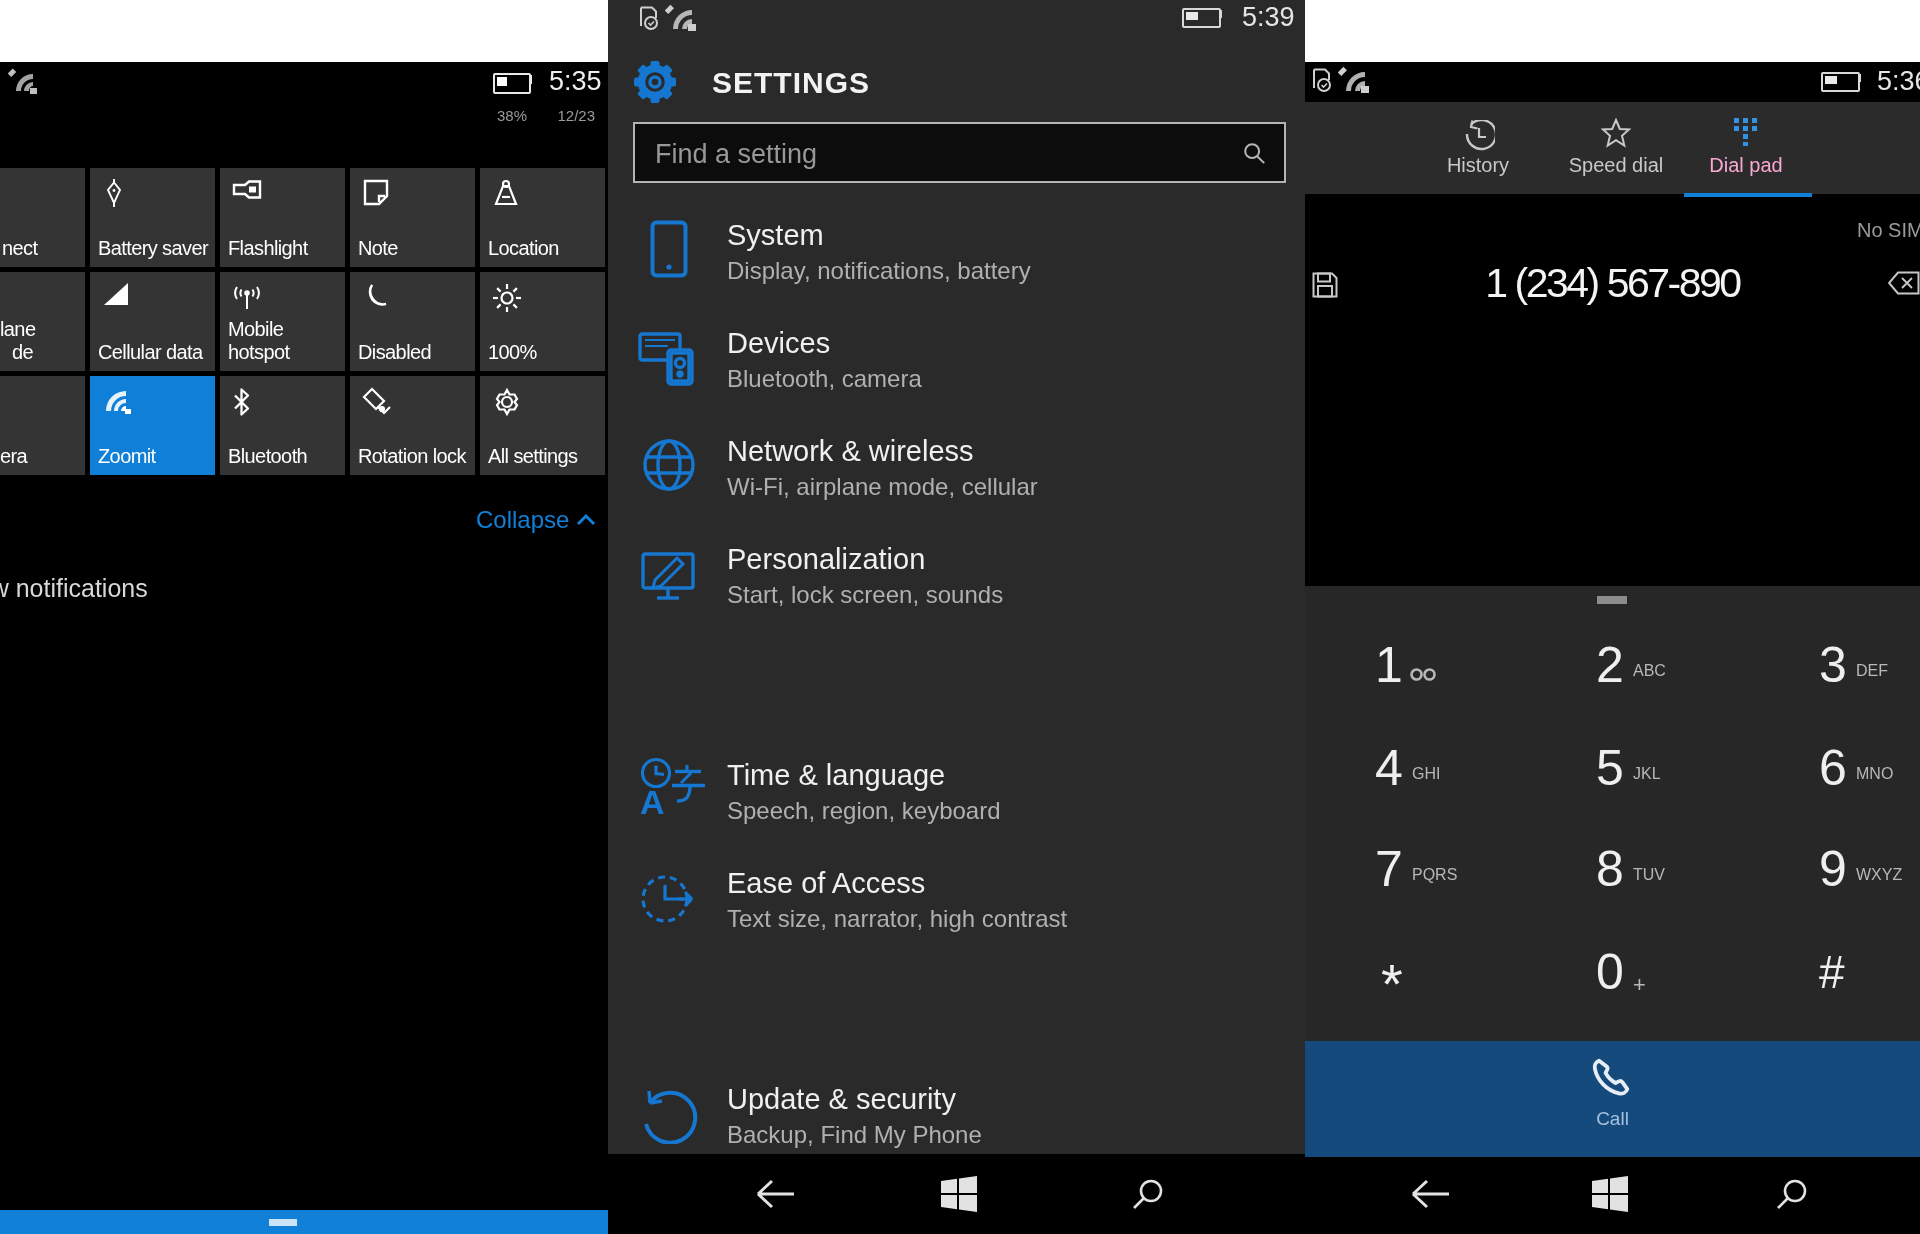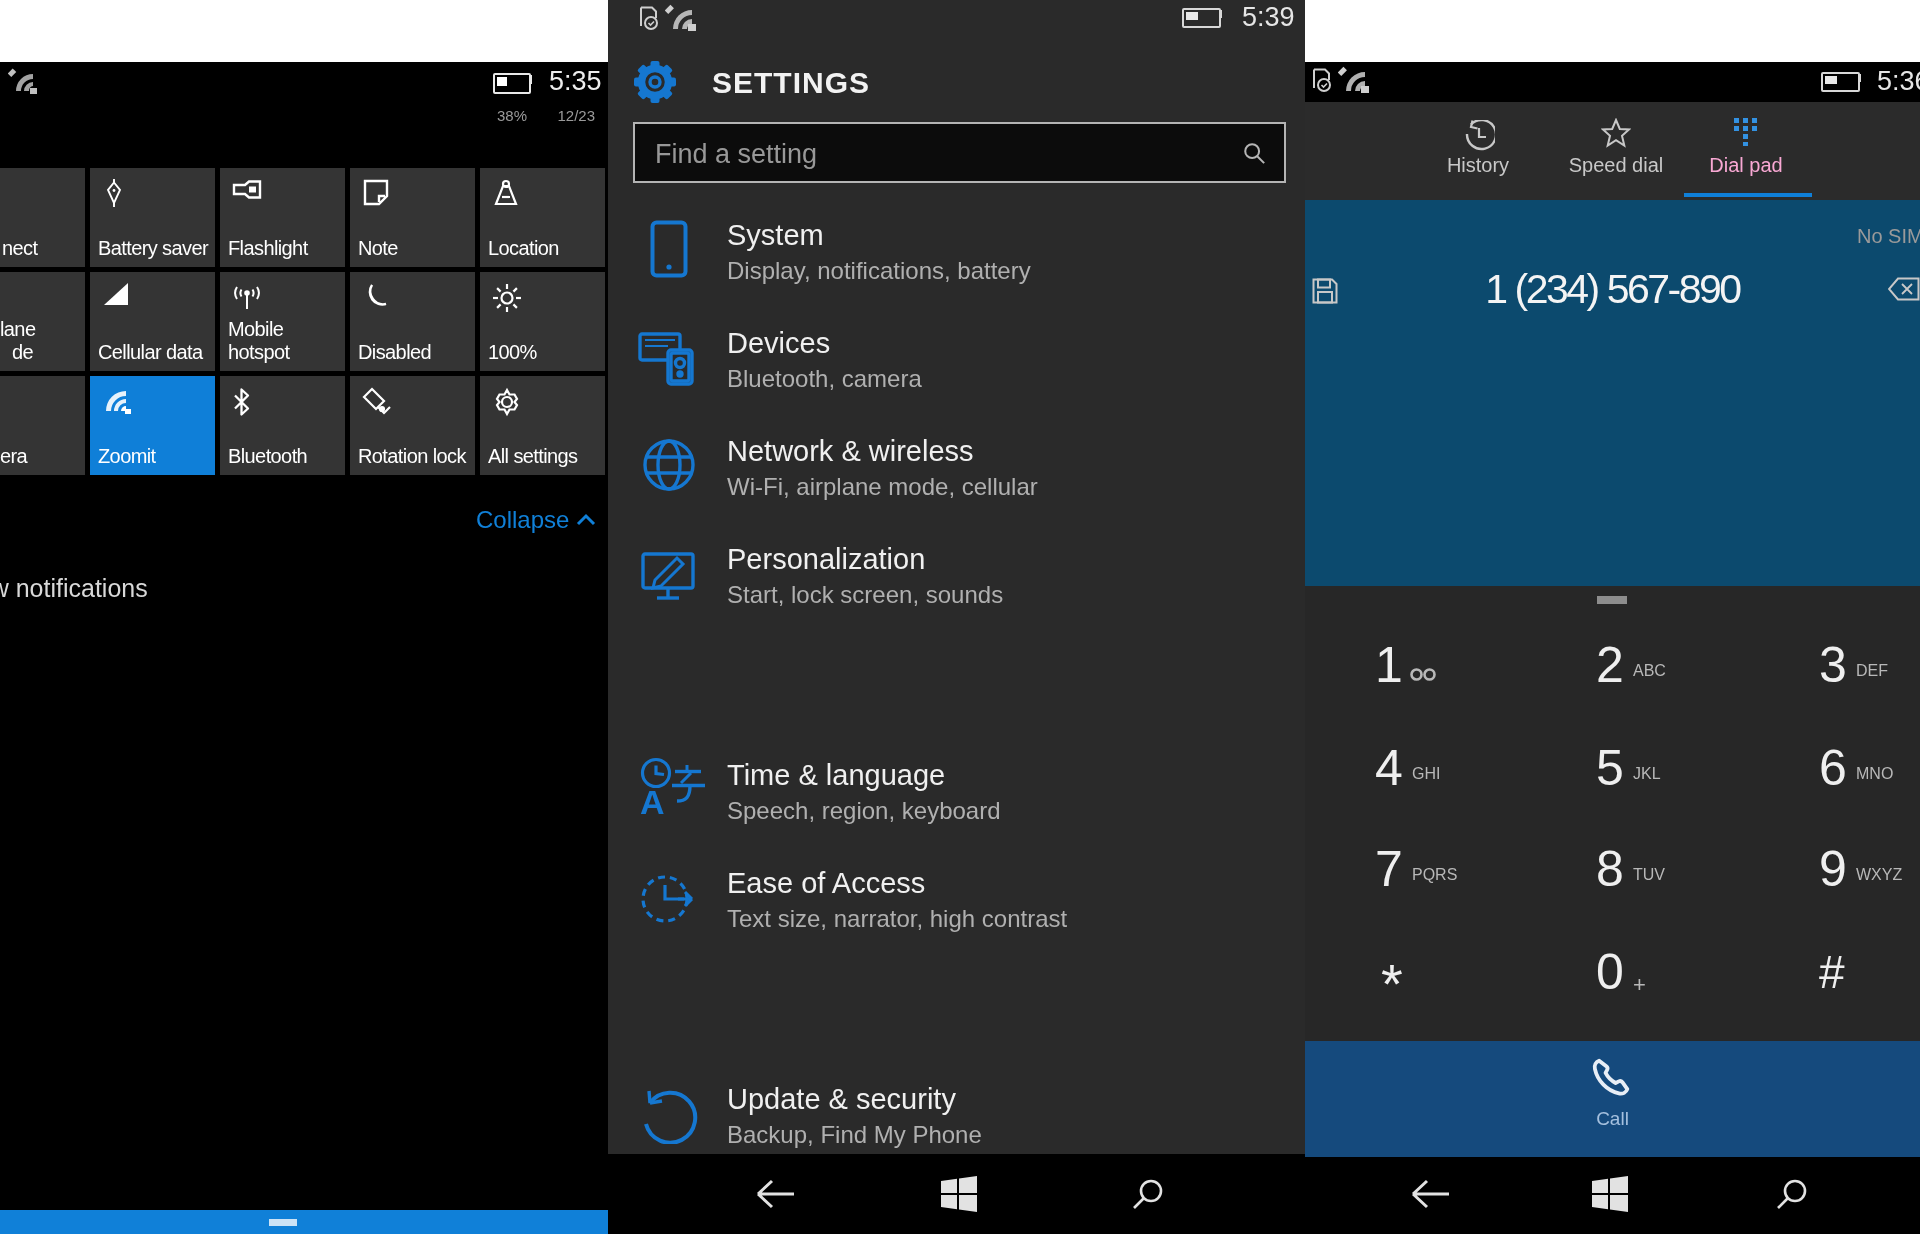--- a/index.html
+++ b/index.html
@@ -384,21 +384,21 @@
           <rect x="10" y="9" width="5" height="5"></rect>
           <rect x="19" y="9" width="5" height="5"></rect>
           <rect x="10" y="17" width="5" height="5"></rect>
           <rect x="10" y="25" width="5" height="4"></rect>
         </g>
       </svg>
     <div class="abs" style="left:381px;top:52px;width:120px;text-align:center;font-size:20px;color:#f9a8d4">Dial pad</div>
   </div>
   <div class="abs" style="left:379px;top:131px;width:128px;height:4px;background:#0f7fd8;z-index:4"></div>
 
-  <div class="abs" style="left:0;top:138px;width:615px;height:511px;background:#0c4a6e">
+  <div class="abs" style="left:0;top:132px;width:615px;height:511px;background:#000000">
     <div class="abs" style="left:552px;top:25px;width:120px;font-size:20px;color:#9a9a9a">No SIM</div>
     <svg class="abs" style="left:7px;top:78px" width="26" height="26" viewBox="0 0 26 26">
         <g fill="none" stroke="#c8c8c8" stroke-width="2">
           <path d="M1.5 1.5 L20 1.5 L24.5 6 L24.5 24.5 L1.5 24.5 Z"></path>
           <rect x="6" y="1.5" width="12" height="8"></rect>
           <rect x="6" y="14" width="14" height="10.5"></rect>
         </g>
       </svg>
     <div class="abs" style="left:0;top:66px;width:615px;text-align:center;font-size:41px;letter-spacing:-2.5px;color:#f4f4f4">1 (234) 567-890</div>
     <svg class="abs" style="left:583px;top:77px" width="32" height="24" viewBox="0 0 32 24">

